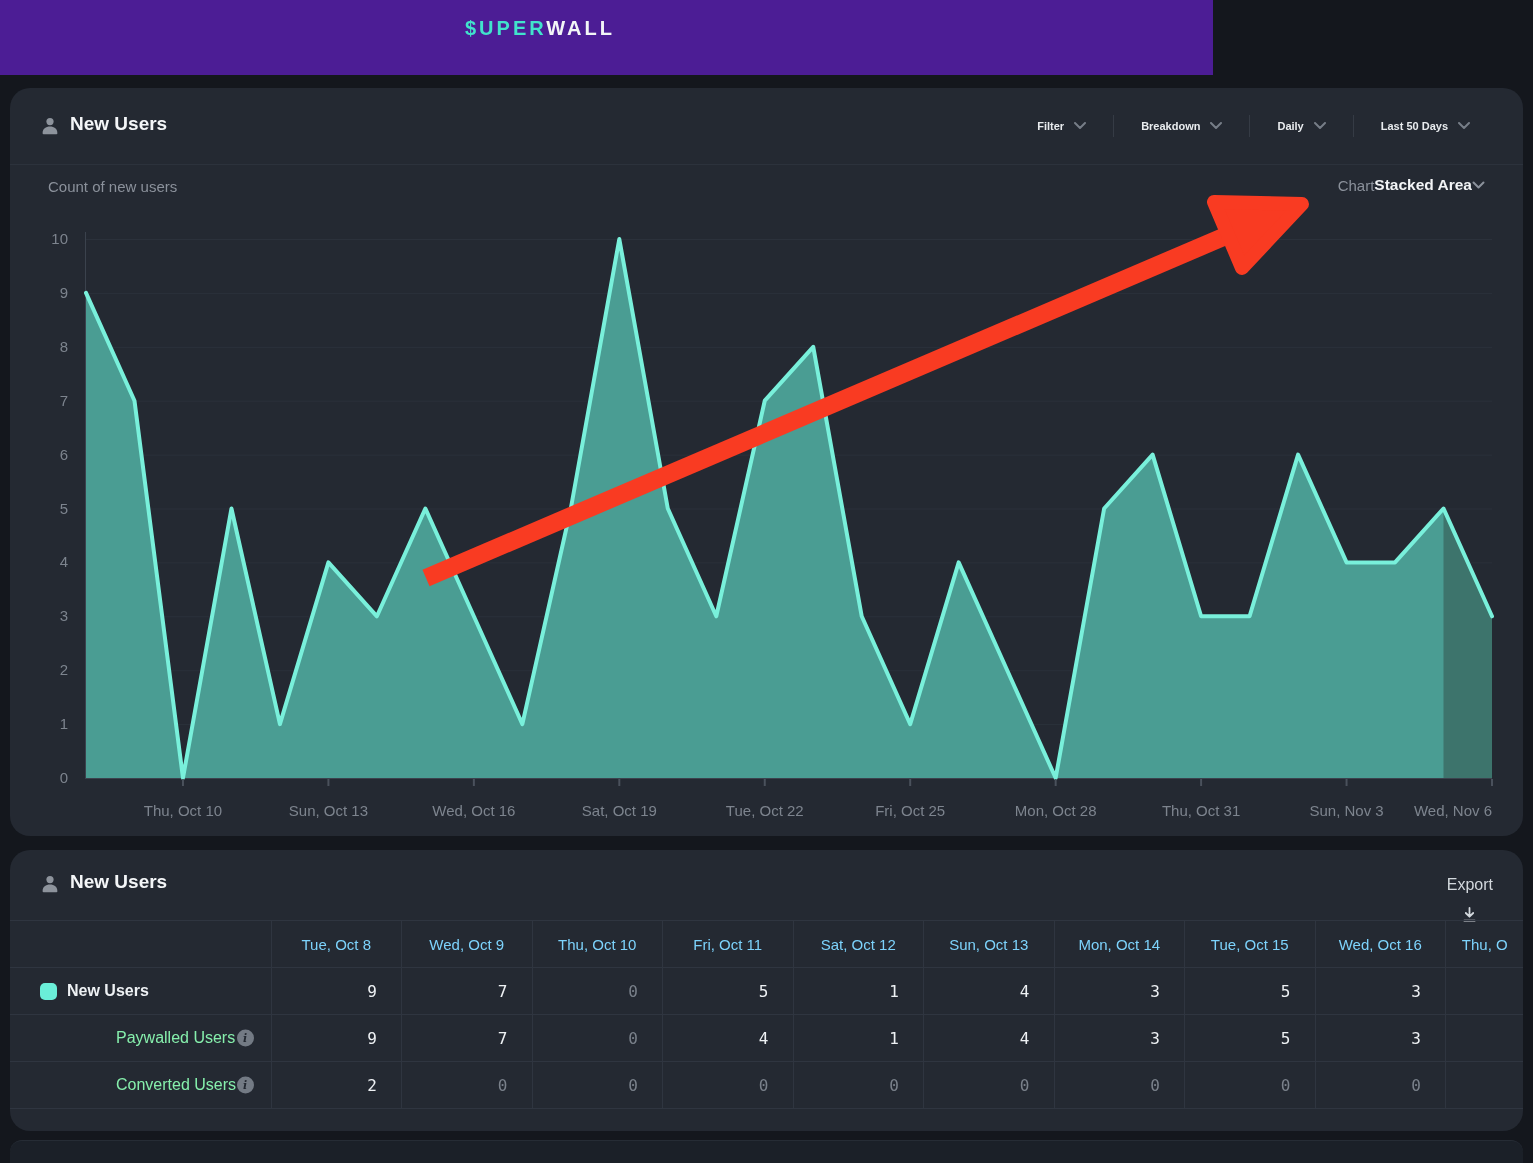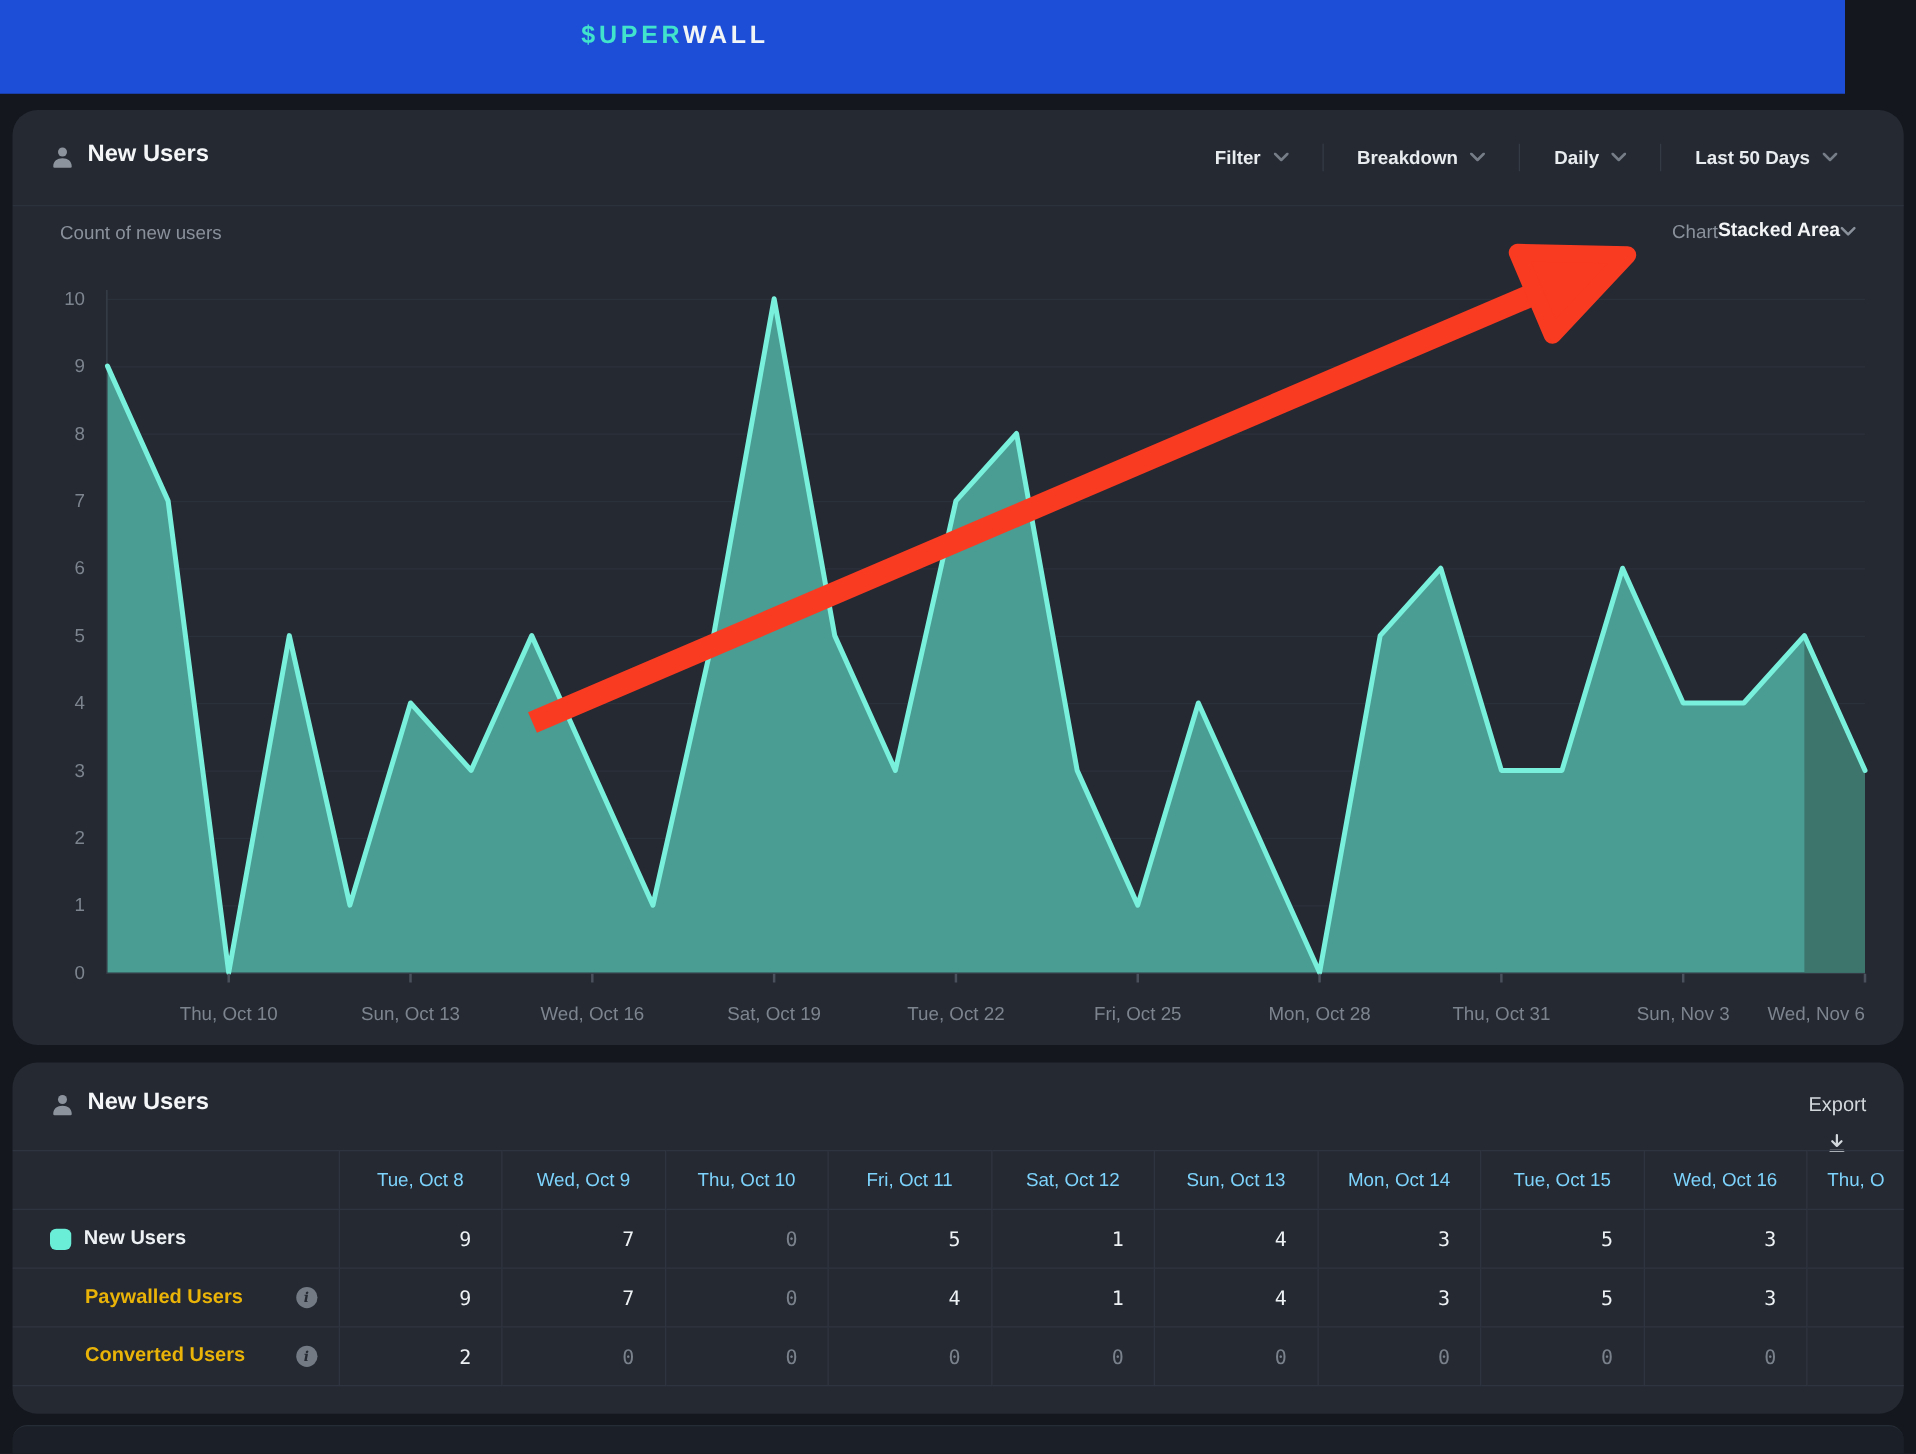--- a/index.html
+++ b/index.html
@@ -4,39 +4,39 @@
 <style>
   * { margin:0; padding:0; box-sizing:border-box; }
   html,body { width:1533px; height:1163px; }
   body {
     position:relative; overflow:hidden;
     background:#14171d;
     font-family:"Liberation Sans", sans-serif;
     -webkit-font-smoothing:antialiased;
   }
   
-  .topbar { position:absolute; left:0; top:0; width:1476px; height:75px; background:#1d4ed8; }
+  .topbar { position:absolute; left:0; top:0; width:1213px; height:75px; background:#4c1d95; }
   .logo { position:absolute; left:465px; top:17px; font-size:20px; font-weight:700; letter-spacing:3px; }
   .logo .lg1 { color:#41e3cc; }
   .logo .lg2 { color:#f2f5f6; }
 
   
   .card { position:absolute; left:10px; width:1513px; background:#242932; border-radius:20px; overflow:hidden; }
   .chart-card { top:88px; height:748px; }
   .table-card { top:850px; height:281px; }
 
   .card-header { position:absolute; left:0; top:0; right:0; height:76px; }
   .person-icon { position:absolute; left:30px; top:28px; width:20px; height:20px; }
   .card-title { position:absolute; left:60px; top:25px; font-size:19px; font-weight:700; color:#f4f6f8; }
   .chart-card .header-divider { position:absolute; left:0; right:0; top:76px; height:1px; background:#2c323c; }
 
   
   .controls { position:absolute; right:26px; top:0; height:76px; display:flex; align-items:center; }
   .control-item { display:flex; align-items:center; gap:10px; padding:0 27px; cursor:pointer; }
-  .control-item span { font-size:15px; font-weight:600; color:#e9ecef; }
+  .control-item span { font-size:11px; font-weight:600; color:#e9ecef; }
   .control-sep { width:1px; height:22px; background:#353b45; }
 
   
   .subtitle { position:absolute; left:38px; top:90px; font-size:15px; color:#8b919b; }
   .chart-type { position:absolute; right:38px; top:88px; display:flex; align-items:center; cursor:pointer; }
   .chart-type .ct-label { font-size:15px; color:#8b919b; }
   .chart-type .ct-value { font-size:15.5px; font-weight:700; color:#f2f4f6; }
 
   #chart-svg { position:absolute; left:0; top:0; }
   .axis-text { font-family:"Liberation Sans", sans-serif; font-size:15px; fill:#7d848e; }
@@ -51,21 +51,21 @@
   .data-table td.val { text-align:right; padding-right:24px; font-family:"DejaVu Sans Mono", monospace; font-size:16px; }
   .data-table td.val.nonzero { color:#eef1f4; }
   .data-table td.val.zero { color:#7a818b; }
   .data-table .rowlabel { text-align:left; }
   .data-table .first-col { border-left:none; }
   .data-table .last-col { border-right:none; }
   .label-flex { display:flex; align-items:center; position:relative; padding-left:30px; }
   .label-flex.noswatch { padding-left:58px; }
   .swatch { width:17px; height:17px; border-radius:5px; background:#6aeed8; margin-right:10px; flex:0 0 auto; }
   .row-title { font-size:16px; font-weight:600; color:#eef1f4; }
-  .row-title.dim { font-weight:700; color:#eab308; }
+  .row-title.dim { font-weight:400; color:#86efac;margin-left:48px; }
   .info-icon { position:absolute; right:17px; top:50%; transform:translateY(-50%);
     width:17px; height:17px; border-radius:50%; background:#737a84; color:#242932;
     font-size:11px; font-weight:700; display:flex; align-items:center; justify-content:center;
     font-family:"DejaVu Serif", serif; font-style:italic; cursor:pointer; }
 
   
   .next-card-edge { position:absolute; left:10px; width:1513px; top:1140px; height:23px;
     background:#1b2028; border-radius:12px 12px 0 0; border-top:1px solid #262c35; }
 </style>
 </head>

